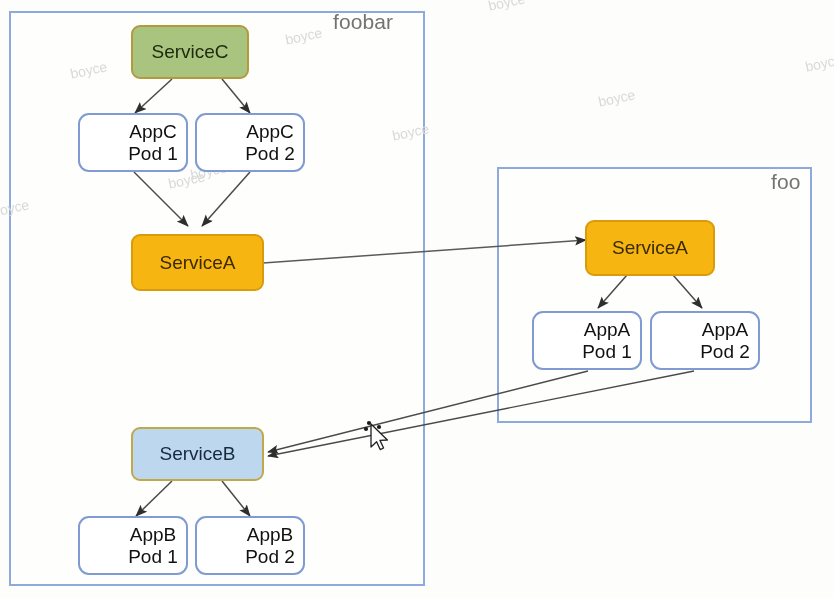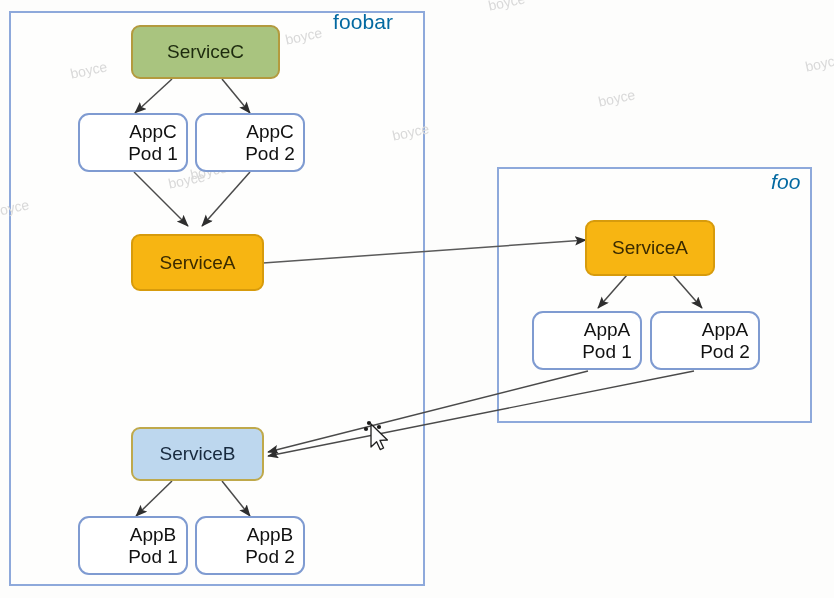--- a/index.html
+++ b/index.html
@@ -19,21 +19,21 @@
   
   .ns-box {
     position: absolute;
     border: 2px solid #8EA9DB;
     background: #fefefd;
     box-sizing: border-box;
   }
   .ns-label {
     position: absolute;
     font-size: 21px;
-    color: #0369a1;
+    color: #737373;
     font-family: "Liberation Sans", sans-serif;
     white-space: nowrap;
     letter-spacing: 0.1px;
   }
 
   
   .node {
     position: absolute;
     box-sizing: border-box;
     display: flex;
@@ -113,21 +113,21 @@
   <div class="wm" style="left:598px; top:90px;  transform:rotate(-12deg);">boyce</div>
   <div class="wm" style="left:488px; top:-6px;  transform:rotate(-12deg);">boyce</div>
   <div class="wm" style="left:805px; top:55px;  transform:rotate(-12deg);">boyce</div>
   <div class="wm" style="left:-8px;  top:200px; transform:rotate(-12deg);">boyce</div>
   <div class="wm" style="left:168px; top:172px; transform:rotate(-12deg);">boyce</div>
 
   <div class="ns-box" style="left:9px; top:11px; width:416px; height:575px;"></div>
   <div class="ns-label" style="left:333px; top:10px;">foobar</div>
 
   <div class="ns-box" style="left:497px; top:167px; width:315px; height:256px;"></div>
-  <div class="ns-label" style="left:771px; top:170px;font-style:italic;">foo</div>
+  <div class="ns-label" style="left:771px; top:170px;">foo</div>
 
   <svg id="edges" viewBox="0 0 834 598" xmlns="http://www.w3.org/2000/svg">
     <defs>
       <marker id="ah" markerWidth="9" markerHeight="9" refX="7.4" refY="3.2" orient="auto" markerUnits="strokeWidth">
         <path d="M0,0 L8,3.2 L0,6.4 L1.6,3.2 z" fill="#2e2e2e"></path>
       </marker>
     </defs>
 
     <line x1="172" y1="79" x2="135" y2="113" stroke="#4a4a4a" stroke-width="1.5" marker-end="url(#ah)"></line>
 
@@ -145,21 +145,21 @@
 
     <line x1="588" y1="371" x2="268" y2="452" stroke="#4a4a4a" stroke-width="1.4" marker-end="url(#ah)"></line>
 
     <line x1="694" y1="371" x2="268" y2="456" stroke="#4a4a4a" stroke-width="1.4" marker-end="url(#ah)"></line>
 
     <line x1="172" y1="481" x2="136" y2="516" stroke="#4a4a4a" stroke-width="1.5" marker-end="url(#ah)"></line>
 
     <line x1="222" y1="481" x2="250" y2="516" stroke="#4a4a4a" stroke-width="1.5" marker-end="url(#ah)"></line>
   </svg>
 
-  <div class="node service-green" style="left:131px; top:25px; width:149px; height:54px;">ServiceC</div>
+  <div class="node service-green" style="left:131px; top:25px; width:118px; height:54px;">ServiceC</div>
 
   <div class="node pod" style="left:78px; top:113px; width:110px; height:59px;">AppC
 Pod 1</div>
 
   <div class="node pod" style="left:195px; top:113px; width:110px; height:59px;">AppC
 Pod 2</div>
 
   <div class="node service-orange" style="left:131px; top:234px; width:133px; height:57px;">ServiceA</div>
 
   <div class="node service-blue" style="left:131px; top:427px; width:133px; height:54px;">ServiceB</div>

